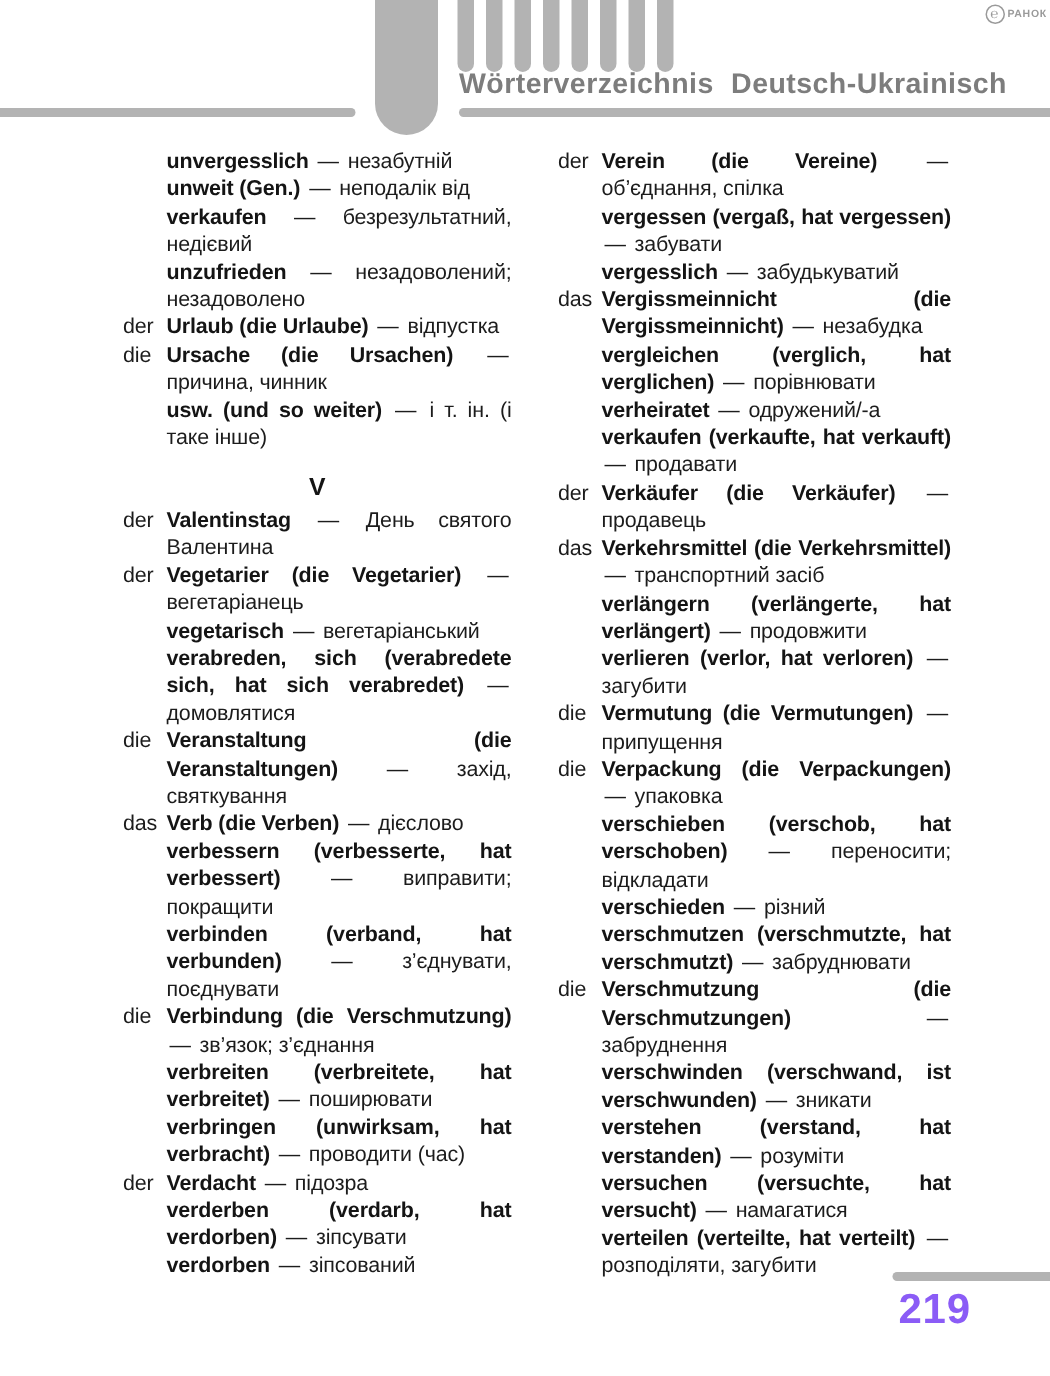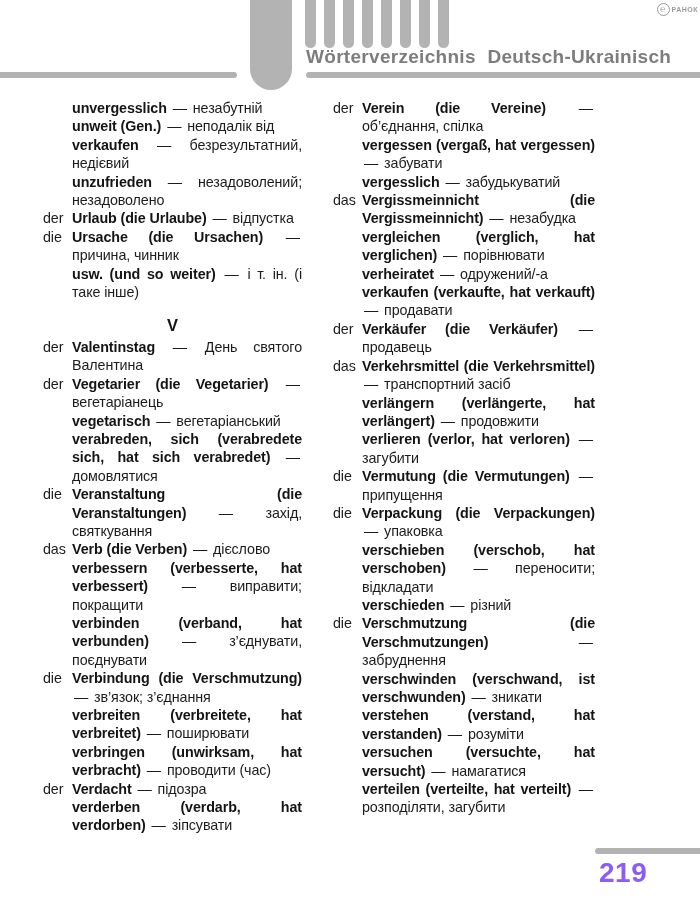--- a/index.html
+++ b/index.html
@@ -27,21 +27,21 @@
     color:#9a9a9a;font-size:9px;font-weight:bold;letter-spacing:.5px;
   }
   .logo .mark{
     display:inline-block;width:11px;height:11px;border:1px solid #9a9a9a;border-radius:50%;
     font-size:9px;line-height:11px;text-align:center;font-weight:bold;
   }
   .logo .name{font-size:7px;}
   
   .columns{position:absolute;left:43px;top:99px;width:614px;display:flex;}
   .col{display:block;}
-  .col-left{width:259px;margin-right:31px;}
+  .col-left{width:259px;margin-right:31px;margin-left:39px;}
   .col-right{width:262px;}
   .entry{
     position:relative;padding-left:29px;text-align:justify;
     font-size:14.3px;line-height:18.4px;color:#1c1c1c;
     letter-spacing:-0.1px;
   }
   .entry .article{position:absolute;left:0;top:0;font-weight:normal;}
   .entry .de{font-weight:bold;color:#141414;}
   .entry .dash{padding:0 2px;}
   .entry .ukr{font-weight:normal;}
@@ -97,37 +97,39 @@
       <div class="entry"><span class="de">verabreden, sich (verabredete sich, hat sich verabredet)</span> <span class="dash">—</span> <span class="ukr">домовлятися</span></div>
       <div class="entry"><span class="article">die</span><span class="de">Veranstaltung (die Veranstaltungen)</span> <span class="dash">—</span> <span class="ukr">захід, святкування</span></div>
       <div class="entry"><span class="article">das</span><span class="de">Verb (die Verben)</span> <span class="dash">—</span> <span class="ukr">дієслово</span></div>
       <div class="entry"><span class="de">verbessern (verbesserte, hat verbessert)</span> <span class="dash">—</span> <span class="ukr">виправити; покращити</span></div>
       <div class="entry"><span class="de">verbinden (verband, hat verbunden)</span> <span class="dash">—</span> <span class="ukr">з’єднувати, поєднувати</span></div>
       <div class="entry"><span class="article">die</span><span class="de">Verbindung (die Verschmutzung)</span> <span class="dash">—</span> <span class="ukr">зв’язок; з’єднання</span></div>
       <div class="entry"><span class="de">verbreiten (verbreitete, hat verbreitet)</span> <span class="dash">—</span> <span class="ukr">поширювати</span></div>
       <div class="entry"><span class="de">verbringen (unwirksam, hat verbracht)</span> <span class="dash">—</span> <span class="ukr">проводити (час)</span></div>
       <div class="entry"><span class="article">der</span><span class="de">Verdacht</span> <span class="dash">—</span> <span class="ukr">підозра</span></div>
       <div class="entry"><span class="de">verderben (verdarb, hat verdorben)</span> <span class="dash">—</span> <span class="ukr">зіпсувати</span></div>
+      <div class="entry"><span class="de">verdorben</span> <span class="dash">—</span> <span class="ukr">зіпсований</span></div>
     </div>
   <div class="col col-right" id="right-col">
       <div class="entry"><span class="article">der</span><span class="de">Verein (die Vereine)</span> <span class="dash">—</span> <span class="ukr">об’єднання, спілка</span></div>
       <div class="entry"><span class="de">vergessen (vergaß, hat vergessen)</span> <span class="dash">—</span> <span class="ukr">забувати</span></div>
       <div class="entry"><span class="de">vergesslich</span> <span class="dash">—</span> <span class="ukr">забудькуватий</span></div>
       <div class="entry"><span class="article">das</span><span class="de">Vergissmeinnicht (die Vergissmeinnicht)</span> <span class="dash">—</span> <span class="ukr">незабудка</span></div>
       <div class="entry"><span class="de">vergleichen (verglich, hat verglichen)</span> <span class="dash">—</span> <span class="ukr">порівнювати</span></div>
       <div class="entry"><span class="de">verheiratet</span> <span class="dash">—</span> <span class="ukr">одружений/-а</span></div>
       <div class="entry"><span class="de">verkaufen (verkaufte, hat verkauft)</span> <span class="dash">—</span> <span class="ukr">продавати</span></div>
       <div class="entry"><span class="article">der</span><span class="de">Verkäufer (die Verkäufer)</span> <span class="dash">—</span> <span class="ukr">продавець</span></div>
       <div class="entry"><span class="article">das</span><span class="de">Verkehrsmittel (die Verkehrsmittel)</span> <span class="dash">—</span> <span class="ukr">транспортний засіб</span></div>
       <div class="entry"><span class="de">verlängern (verlängerte, hat verlängert)</span> <span class="dash">—</span> <span class="ukr">продовжити</span></div>
       <div class="entry"><span class="de">verlieren (verlor, hat verloren)</span> <span class="dash">—</span> <span class="ukr">загубити</span></div>
       <div class="entry"><span class="article">die</span><span class="de">Vermutung (die Vermutungen)</span> <span class="dash">—</span> <span class="ukr">припущення</span></div>
       <div class="entry"><span class="article">die</span><span class="de">Verpackung (die Verpackungen)</span> <span class="dash">—</span> <span class="ukr">упаковка</span></div>
       <div class="entry"><span class="de">verschieben (verschob, hat verschoben)</span> <span class="dash">—</span> <span class="ukr">переносити; відкладати</span></div>
       <div class="entry"><span class="de">verschieden</span> <span class="dash">—</span> <span class="ukr">різний</span></div>
+      <div class="entry"><span class="de">verschmutzen (verschmutzte, hat verschmutzt)</span> <span class="dash">—</span> <span class="ukr">забруднювати</span></div>
       <div class="entry"><span class="article">die</span><span class="de">Verschmutzung (die Verschmutzungen)</span> <span class="dash">—</span> <span class="ukr">забруднення</span></div>
       <div class="entry"><span class="de">verschwinden (verschwand, ist verschwunden)</span> <span class="dash">—</span> <span class="ukr">зникати</span></div>
       <div class="entry"><span class="de">verstehen (verstand, hat verstanden)</span> <span class="dash">—</span> <span class="ukr">розуміти</span></div>
       <div class="entry"><span class="de">versuchen (versuchte, hat versucht)</span> <span class="dash">—</span> <span class="ukr">намагатися</span></div>
       <div class="entry"><span class="de">verteilen (verteilte, hat verteilt)</span> <span class="dash">—</span> <span class="ukr">розподіляти, загубити</span></div>
     </div>
 </div>
 
 <div class="footer-rule"></div>
 <div class="page-number">219</div>

